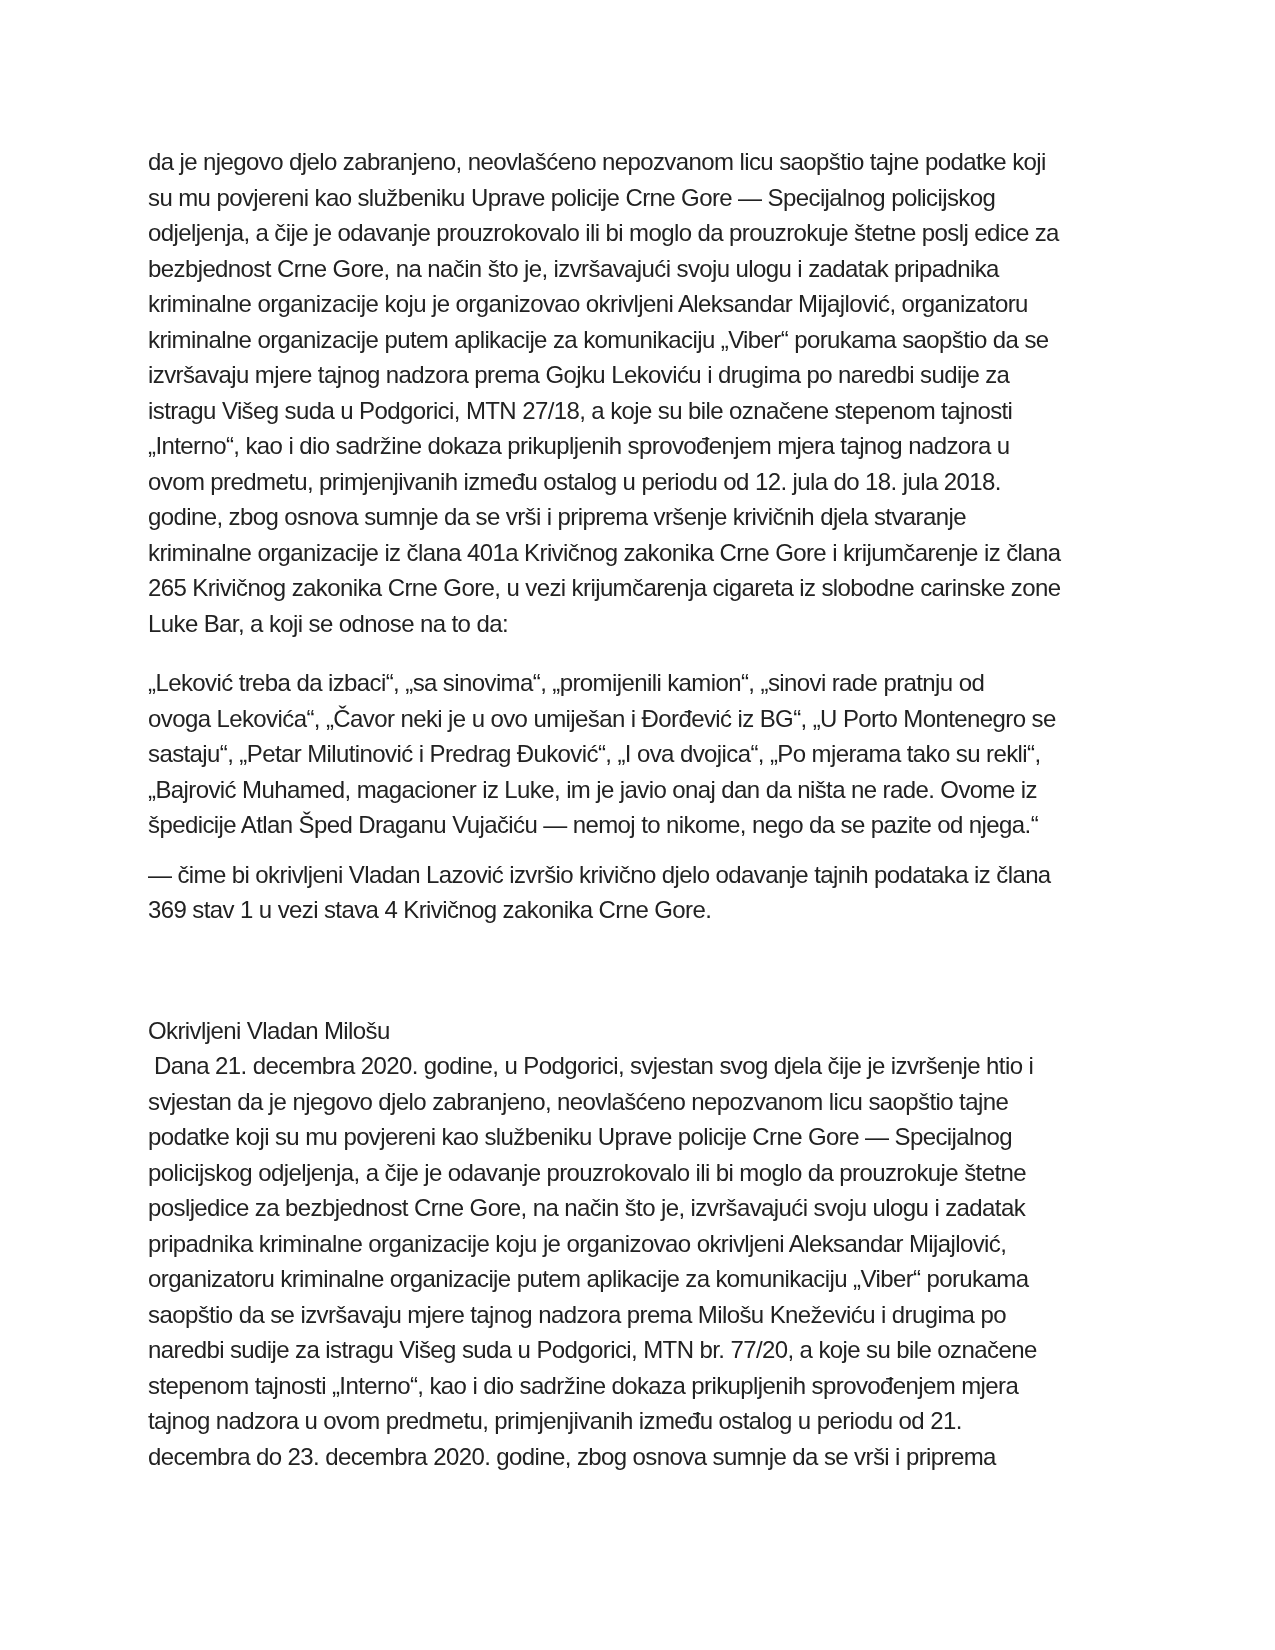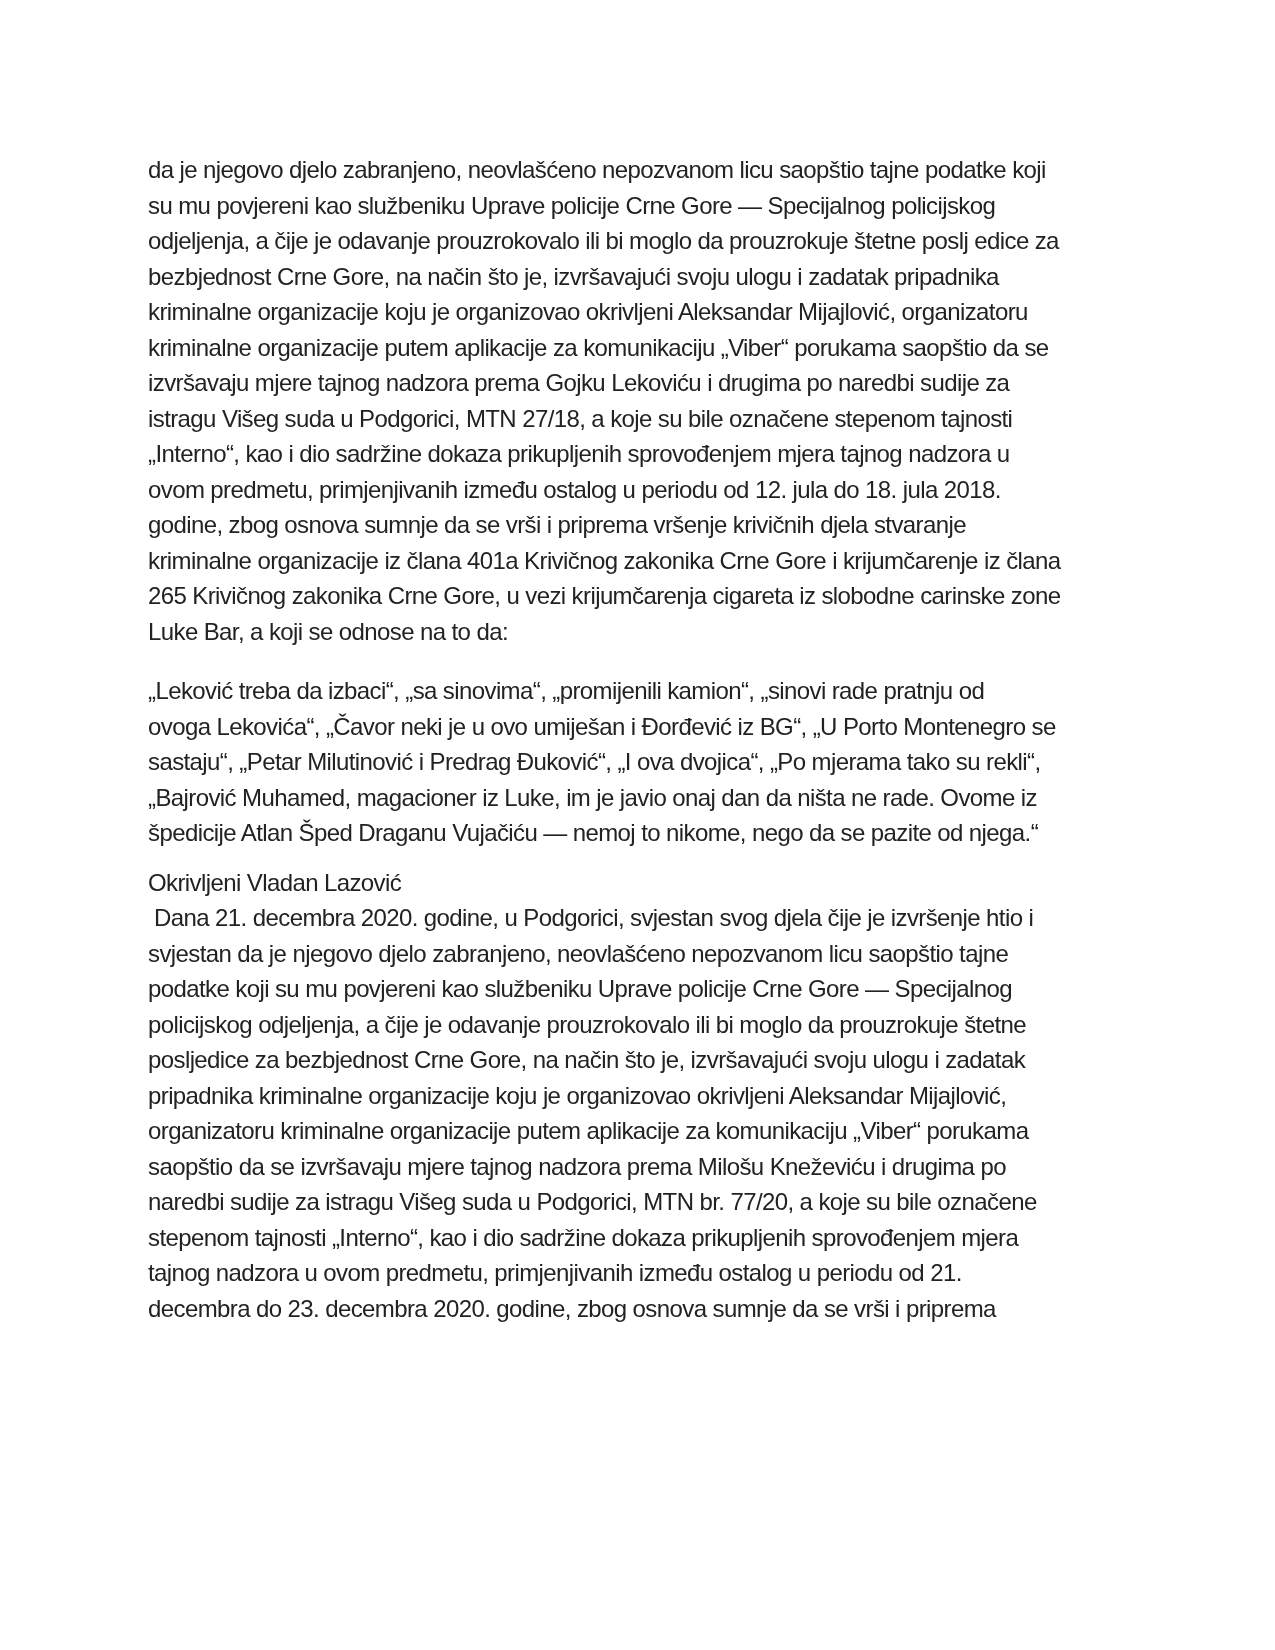--- a/index.html
+++ b/index.html
@@ -11,21 +11,21 @@
     position: relative;
     width: 1275px;
     height: 1650px;
     background: #ffffff;
     overflow: hidden;
     font-family: "Liberation Sans", "DejaVu Sans", sans-serif;
   }
   .doc {
     position: absolute;
     left: 148px;
-    top: 152px;
+    top: 144px;
     width: 1060px;
     color: #222222;
     font-size: 24px;
     line-height: 35.5px;
     letter-spacing: -0.6px;
   }
   .para {
     margin: 0;
     white-space: pre;
     font-weight: 400;
@@ -56,21 +56,23 @@
 ovom predmetu, primjenjivanih između ostalog u periodu od 12. jula do 18. jula 2018.
 godine, zbog osnova sumnje da se vrši i priprema vršenje krivičnih djela stvaranje
 kriminalne organizacije iz člana 401a Krivičnog zakonika Crne Gore i krijumčarenje iz člana
 265 Krivičnog zakonika Crne Gore, u vezi krijumčarenja cigareta iz slobodne carinske zone
 Luke Bar, a koji se odnose na to da:</div>
     <div class="para gap-b">„Leković treba da izbaci“, „sa sinovima“, „promijenili kamion“, „sinovi rade pratnju od
 ovoga Lekovića“, „Čavor neki je u ovo umiješan i Đorđević iz BG“, „U Porto Montenegro se
 sastaju“, „Petar Milutinović i Predrag Đuković“, „I ova dvojica“, „Po mjerama tako su rekli“,
 „Bajrović Muhamed, magacioner iz Luke, im je javio onaj dan da ništa ne rade. Ovome iz
 špedicije Atlan Šped Draganu Vujačiću — nemoj to nikome, nego da se pazite od njega.“</div>
-    <div class="heading">Okrivljeni Vladan Lazović</div>
+    <div class="para gap-c">— čime bi okrivljeni Vladan Lazović izvršio krivično djelo odavanje tajnih podataka iz člana
+369 stav 1 u vezi stava 4 Krivičnog zakonika Crne Gore.</div>
+    <div class="heading">Okrivljeni Vladan Milošu</div>
     <div class="para"> Dana 21. decembra 2020. godine, u Podgorici, svjestan svog djela čije je izvršenje htio i
 svjestan da je njegovo djelo zabranjeno, neovlašćeno nepozvanom licu saopštio tajne
 podatke koji su mu povjereni kao službeniku Uprave policije Crne Gore — Specijalnog
 policijskog odjeljenja, a čije je odavanje prouzrokovalo ili bi moglo da prouzrokuje štetne
 posljedice za bezbjednost Crne Gore, na način što je, izvršavajući svoju ulogu i zadatak
 pripadnika kriminalne organizacije koju je organizovao okrivljeni Aleksandar Mijajlović,
 organizatoru kriminalne organizacije putem aplikacije za komunikaciju „Viber“ porukama
 saopštio da se izvršavaju mjere tajnog nadzora prema Milošu Kneževiću i drugima po
 naredbi sudije za istragu Višeg suda u Podgorici, MTN br. 77/20, a koje su bile označene
 stepenom tajnosti „Interno“, kao i dio sadržine dokaza prikupljenih sprovođenjem mjera

